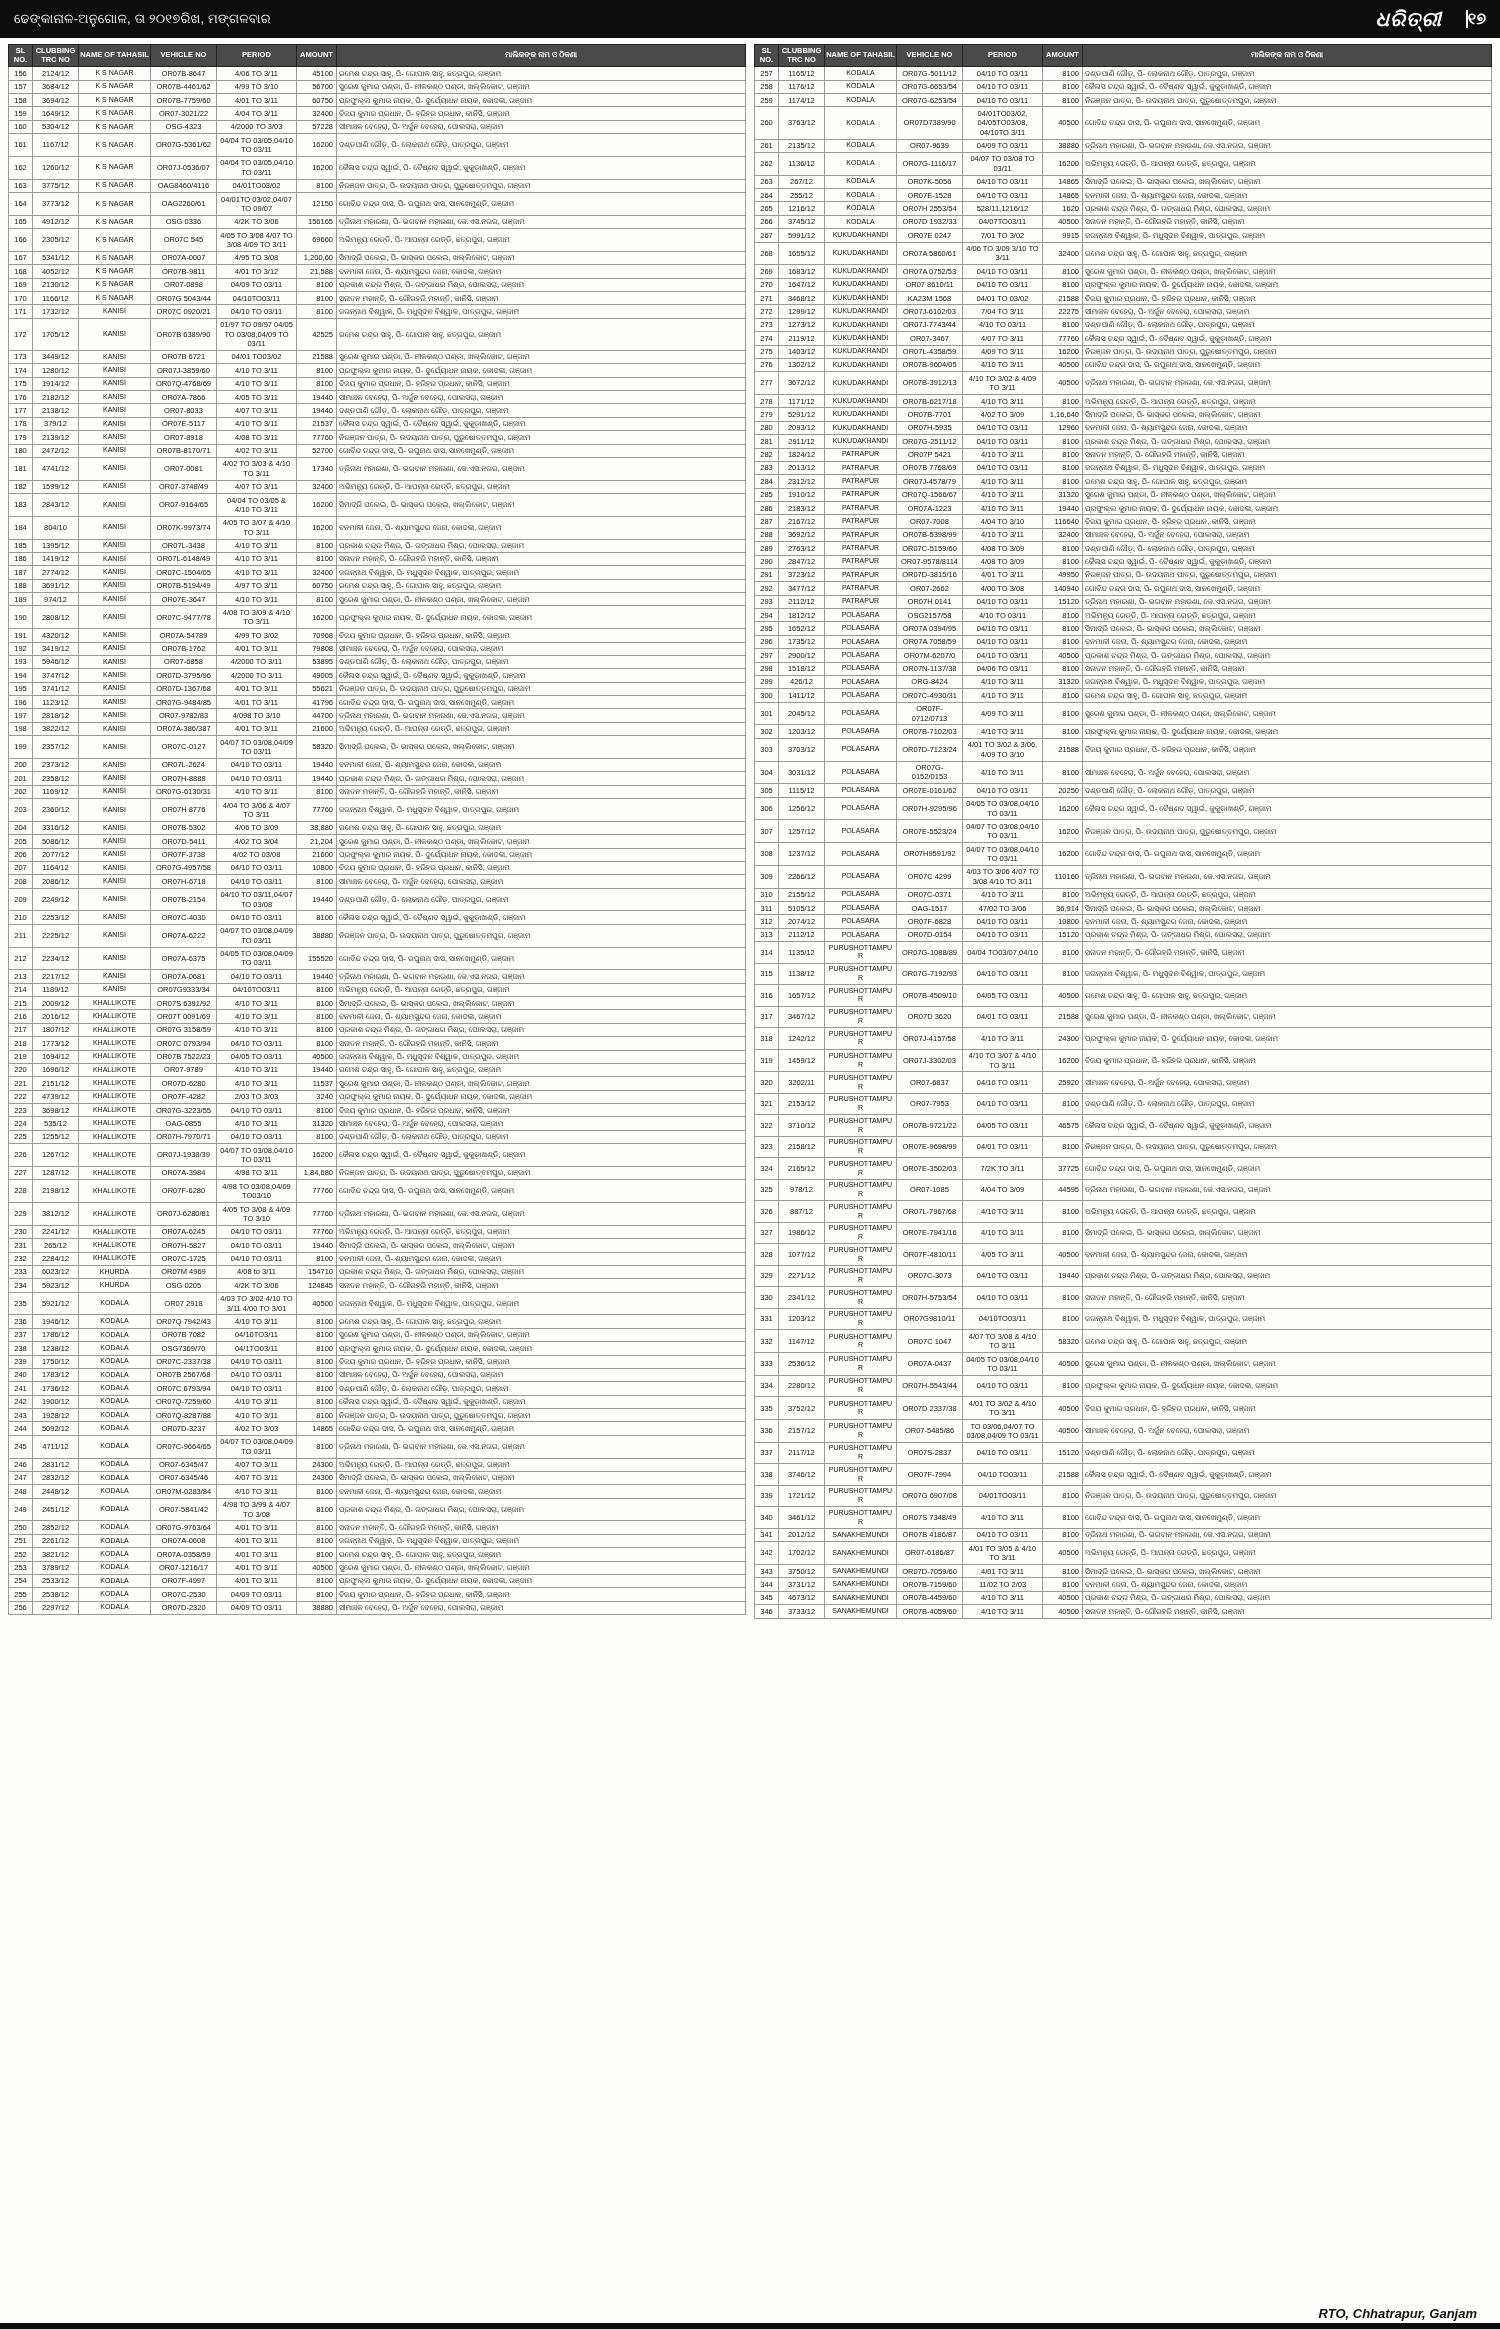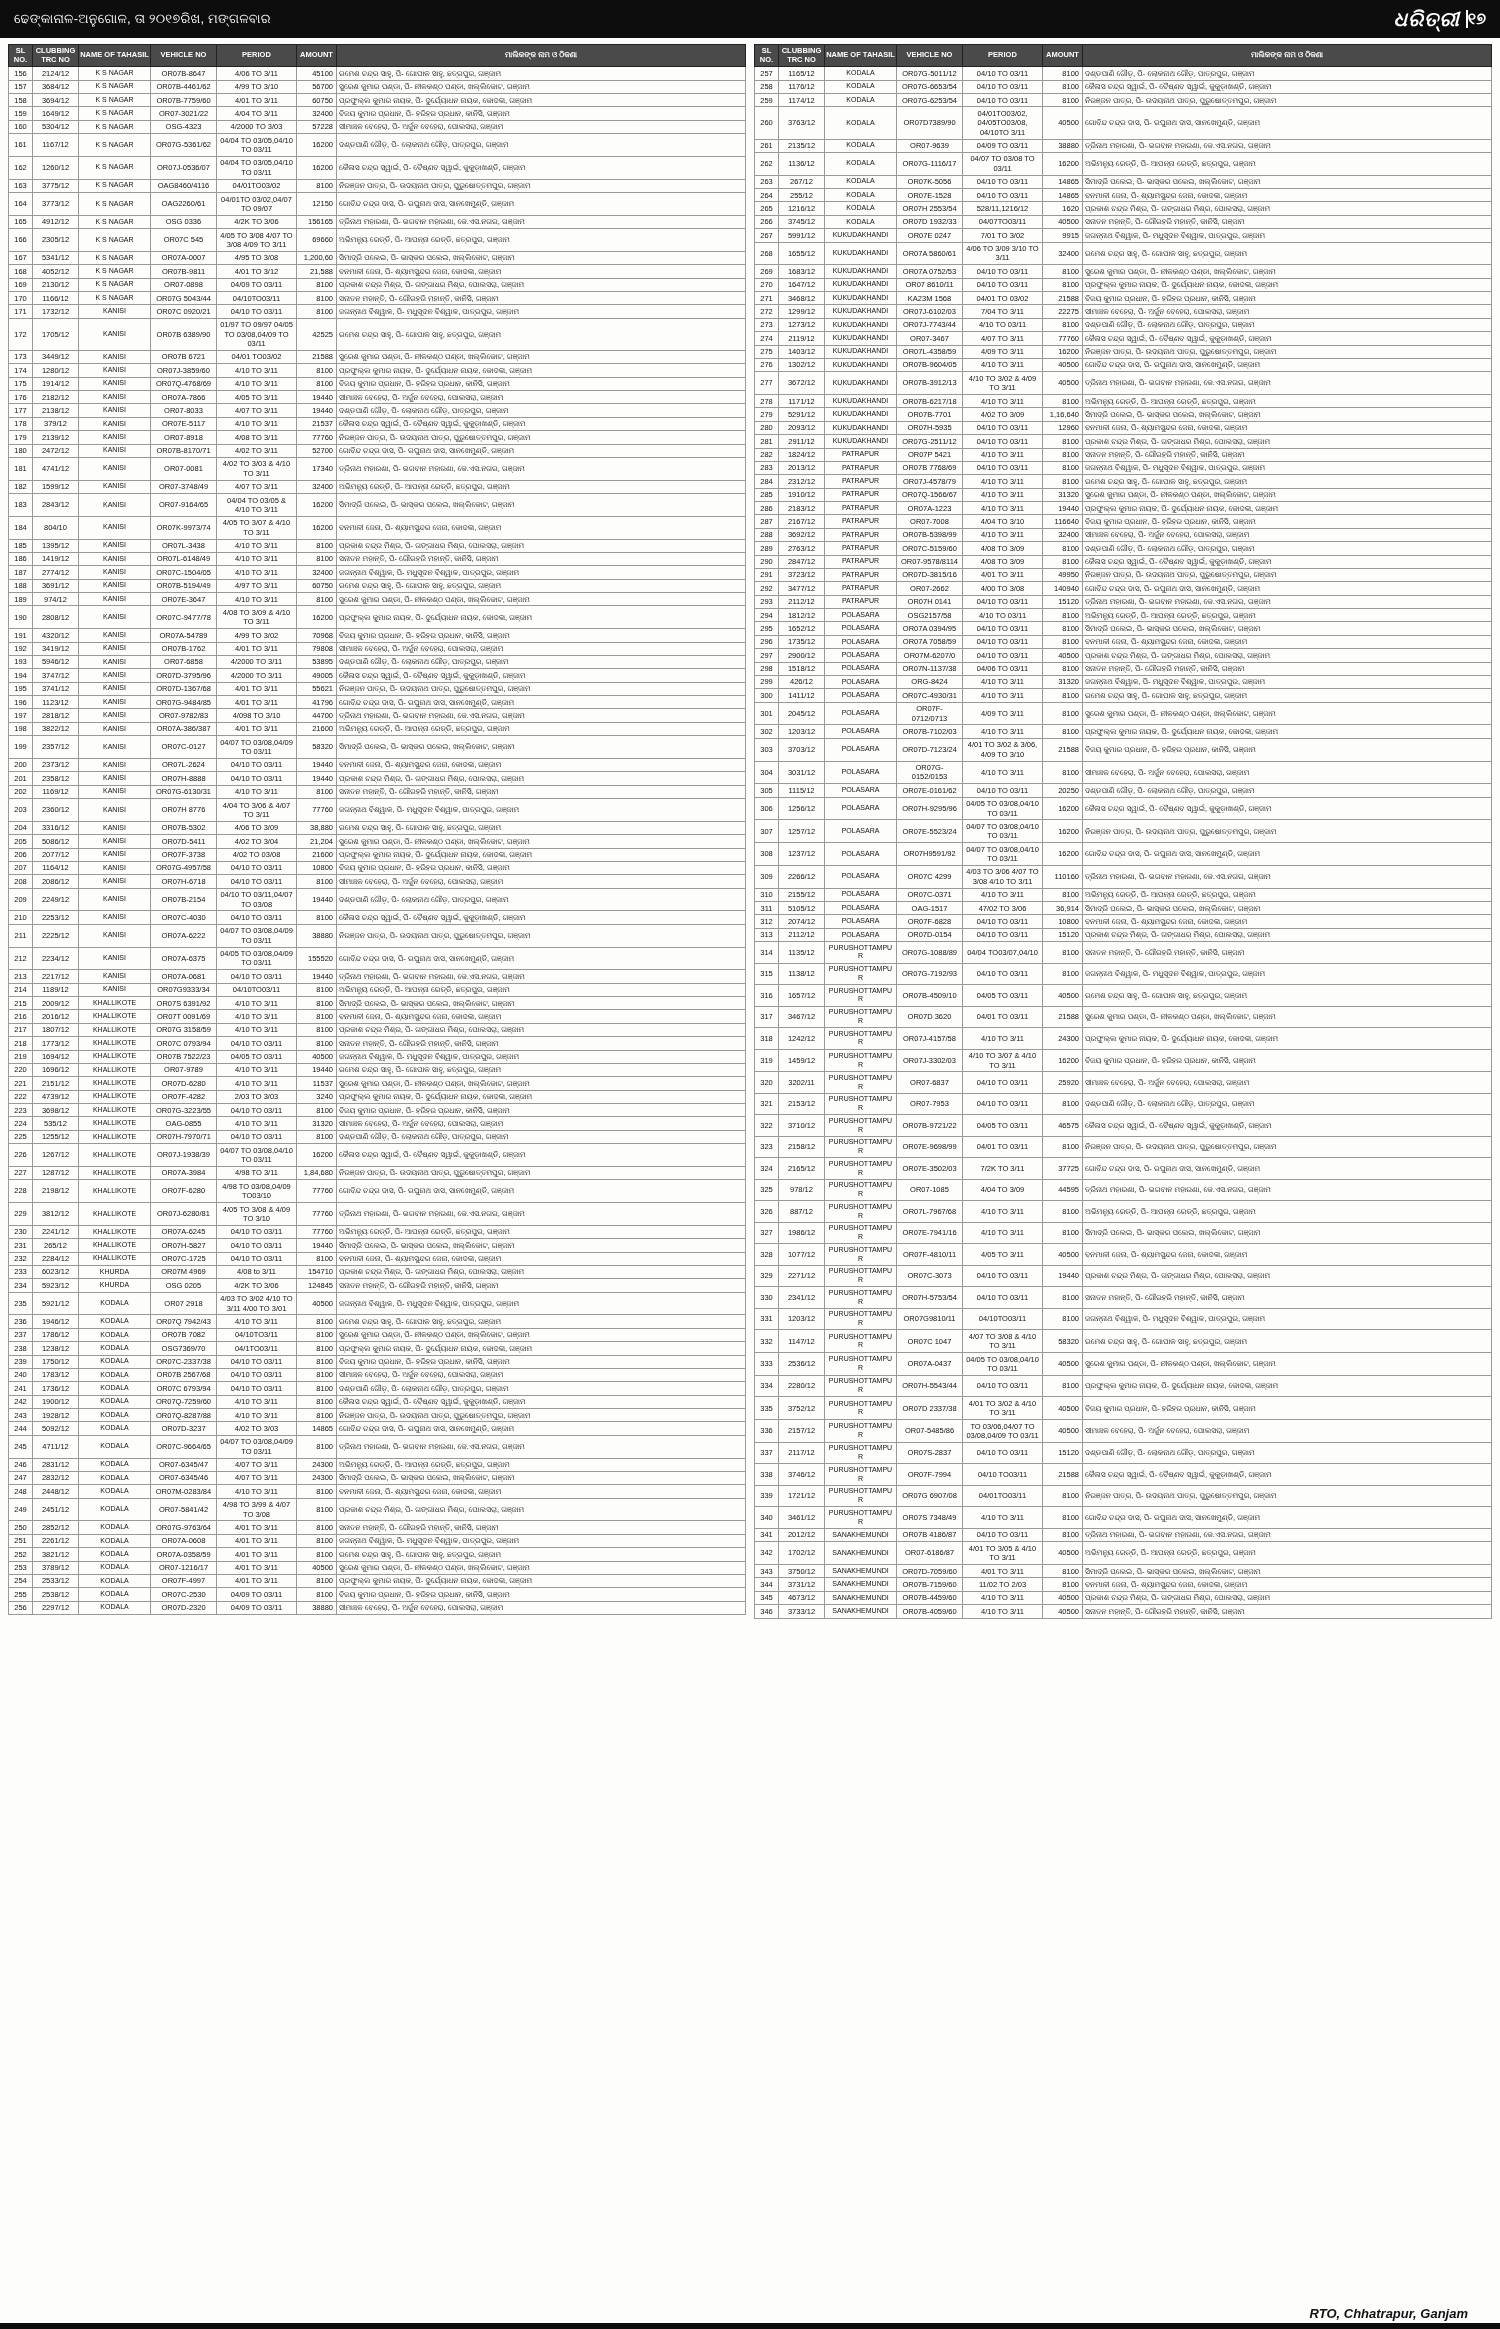--- a/index.html
+++ b/index.html
@@ -8,21 +8,21 @@
     width:1500px; min-height:2329px; margin:0 auto; background:#fdfdfb;
     font-family:"Liberation Sans","DejaVu Sans",sans-serif; color:#111;
     position:relative;
   }
   .masthead {
     height:38px; background:#0d0d0d; color:#fff;
     display:flex; align-items:center; justify-content:space-between;
     padding:0 14px;
   }
   .masthead-left { font-size:13px; letter-spacing:.2px; }
-  .masthead-right { display:flex; align-items:center; gap:6px; }
+  .masthead-right { display:flex; align-items:center; gap:24px; }
   .logo { font-size:20px; font-weight:bold; font-style:italic; letter-spacing:1px; }
   .page-no { font-size:16px; font-weight:bold; border-left:2px solid #fff; }
   .content { display:flex; gap:8px; padding:6px 8px 26px 8px; }
   .col { flex:1 1 50%; }
   table { border-collapse:collapse; width:100%; table-layout:fixed;border-radius:16px; }
   th {
     background:#4a4a4a; color:#fff; font-size:7.5px; font-weight:bold;
     border:1px solid #222; padding:2px 1px; text-align:center; line-height:1.15;
   }
   td {
@@ -32,21 +32,21 @@
   td.c0 { text-align:center; width:24px; }
   td.c1 { text-align:center; width:47px; }
   td.c2 { text-align:center; width:72px; font-size:7px; }
   td.c3 { text-align:center; width:66px; }
   td.c4 { text-align:center; width:80px; }
   td.c5 { text-align:right; width:40px; padding-right:3px; }
   td.c6 { }
   th.h0{width:24px} th.h1{width:46px} th.h2{width:72px} th.h3{width:66px}
   th.h4{width:80px} th.h5{width:40px} th.h6{}
   .footer {
-    position:absolute; bottom:8px; left:0; right:12px;
+    position:absolute; bottom:8px; left:0; right:3px;
     display:flex; justify-content:flex-end; padding:0 20px;
   }
   .footer-sign { font-size:13px; font-weight:bold; font-style:italic; }
   .bottom-rule { position:absolute; bottom:0; left:0; right:0; height:6px; background:#0d0d0d; }
 </style>
 </head>
 <body>
 
 <div class="masthead">
   <div class="masthead-left">ଢେଙ୍କାନାଳ-ଅନୁଗୋଳ, ତା ୨୦୧୭ରିଖ, ମଙ୍ଗଳବାର</div>

